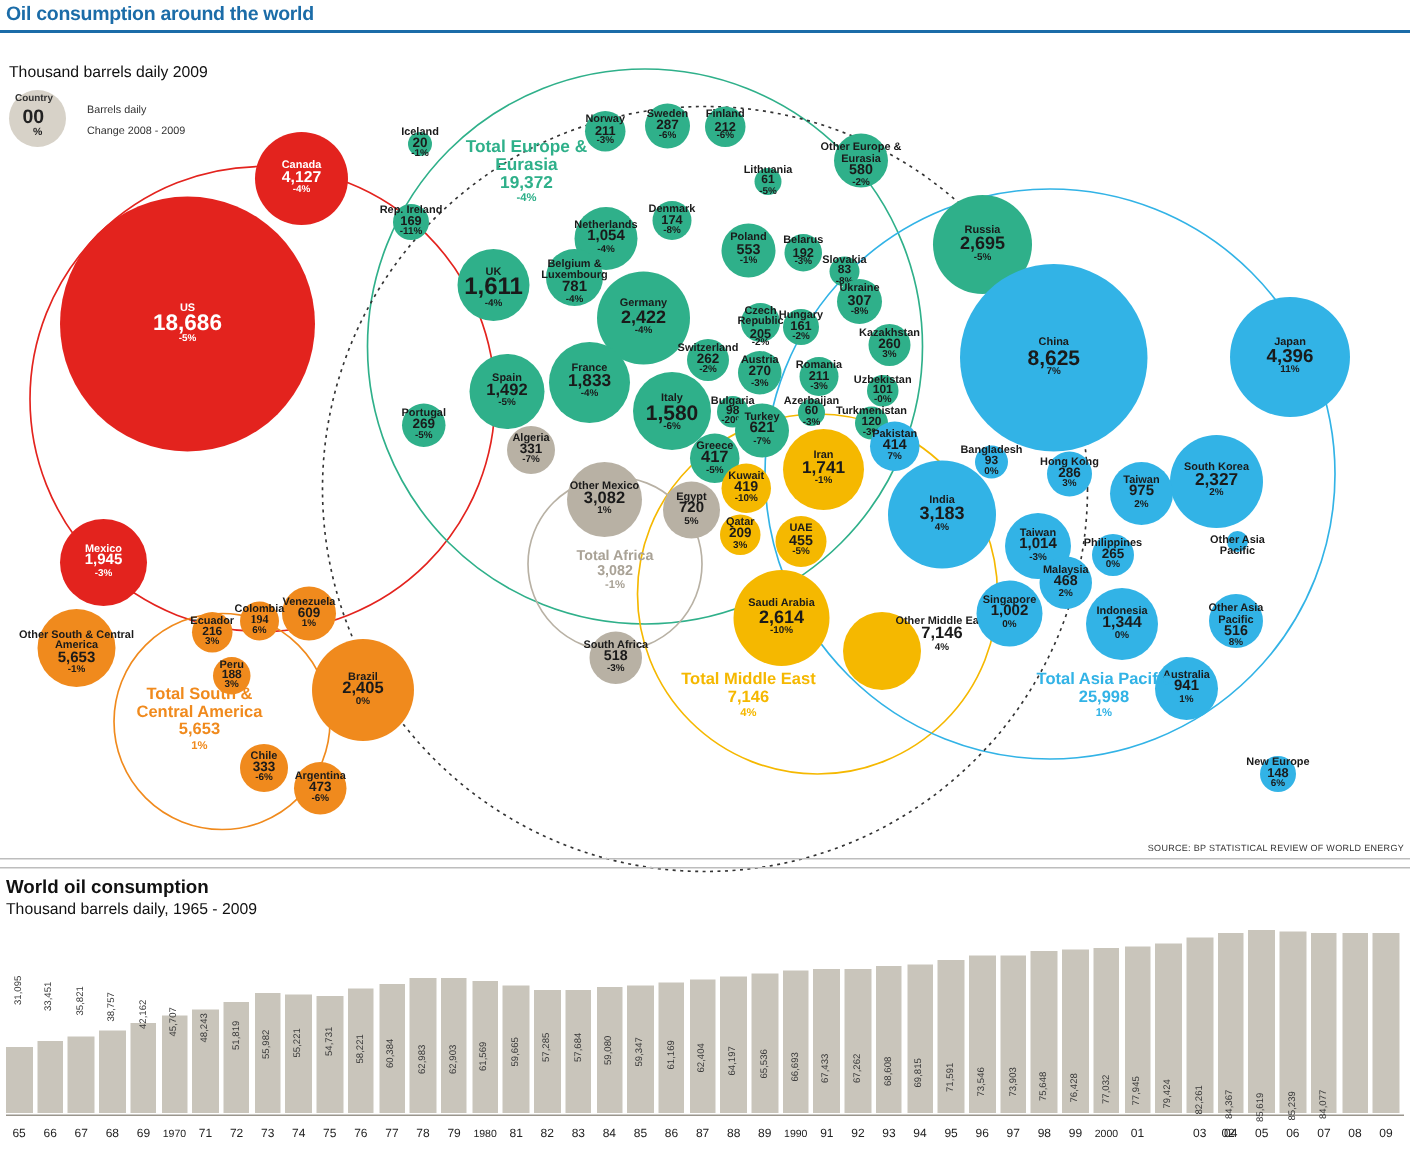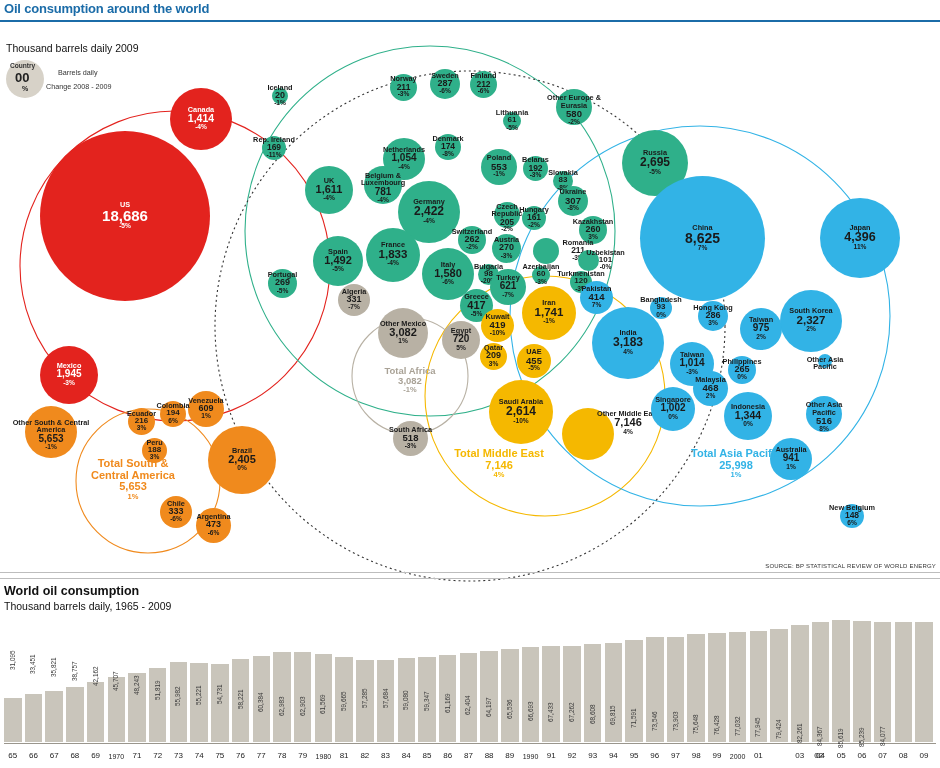--- a/index.html
+++ b/index.html
@@ -39,21 +39,21 @@
   .totlbl .tn{display:block;}
   .totlbl .tv{display:block;}
   .totlbl .tc{display:block;font-size:7.5px;}
 
   .keybox{position:absolute;left:6px;top:56px;width:240px;height:40px;}
   .key-circle{position:absolute;left:0;top:4px;width:38px;height:38px;border-radius:50%;background:#d7d2c8;}
   .key-country{position:absolute;left:4px;top:6px;font-size:6.6px;font-weight:bold;color:#333;}
   .key-00{position:absolute;left:9px;top:14px;font-size:13px;font-weight:bold;color:#222;}
   .key-pct{position:absolute;left:16px;top:29px;font-size:7px;font-weight:bold;color:#222;}
   .key-l1{position:absolute;left:52px;top:12px;font-size:7.2px;color:#333;}
-  .key-l2{position:absolute;left:40px;top:26px;font-size:7.2px;color:#333;text-align:right;}
+  .key-l2{position:absolute;left:52px;top:26px;font-size:7.2px;color:#333;text-align:right;}
 
   .source{position:absolute;right:4px;top:563px;font-size:6px;color:#333;letter-spacing:0.2px;}
   .rule-top{position:absolute;left:0;top:572px;width:940px;border-top:1px solid #bdbdbd;}
   .rule-bot{position:absolute;left:0;top:578px;width:940px;border-top:1px solid #bdbdbd;}
 
   .b-title{position:absolute;left:4px;top:584px;font-size:12.5px;font-weight:bold;color:#111;}
   .b-sub{position:absolute;left:4px;top:600px;font-size:10.5px;color:#111;}
 
   #barchart{position:absolute;left:4px;top:612px;width:932px;height:148px;}
   .bar{position:absolute;bottom:18px;background:#c9c5bb;}
@@ -93,21 +93,21 @@
   <div id="bubbles">
       <div class="bub" style="left: 40px; top: 105px; width: 170px; height: 170px; background: rgb(227, 35, 30);"></div>
       <div class="lbl t-white" style="width: 196px; left: 27px; top: 174.5px;">
         <span class="nm">US</span>
         <span class="vl" style="font-size: 15px;">18,686</span>
         <span class="ch">-5%</span>
       </div>
       <div class="bub" style="left: 170px; top: 62px; width: 62px; height: 62px; background: rgb(227, 35, 30);"></div>
       <div class="lbl t-white" style="width: 88px; left: 157px; top: 79.75px;">
         <span class="nm">Canada</span>
-        <span class="vl" style="font-size: 10.5px;">1,414</span>
+        <span class="vl" style="font-size: 10.5px;">4,127</span>
         <span class="ch">-4%</span>
       </div>
       <div class="bub" style="left: 40px; top: 320px; width: 58px; height: 58px; background: rgb(227, 35, 30);"></div>
       <div class="lbl t-white" style="width: 84px; left: 27px; top: 336px;">
         <span class="nm">Mexico</span>
         <span class="vl" style="font-size: 10px;">1,945</span>
         <span class="ch">-3%</span>
       </div>
       <div class="bub" style="left: 208px; top: 400px; width: 68px; height: 68px; background: rgb(240, 138, 29);"></div>
       <div class="lbl t-dark" style="width: 94px; left: 195px; top: 420.5px;">
@@ -117,21 +117,21 @@
       </div>
       <div class="bub" style="left: 188px; top: 365px; width: 36px; height: 36px; background: rgb(240, 138, 29);"></div>
       <div class="lbl t-dark" style="width: 62px; left: 175px; top: 370.5px;">
         <span class="nm">Venezuela</span>
         <span class="vl" style="font-size: 9px;">609</span>
         <span class="ch">1%</span>
       </div>
       <div class="bub" style="left: 160px; top: 375px; width: 26px; height: 26px; background: rgb(240, 138, 29);"></div>
       <div class="lbl t-dark" style="width: 52px; left: 147px; top: 376px;">
         <span class="nm">Colombia</span>
-        <span class="vl" style="font-size: 8px;">194</span>
+        <span class="vl" style="font-size: 8px; font-family: Liberation Serif, serif;">194</span>
         <span class="ch">6%</span>
       </div>
       <div class="bub" style="left: 128px; top: 382px; width: 27px; height: 27px; background: rgb(240, 138, 29);"></div>
       <div class="lbl t-dark" style="width: 53px; left: 115px; top: 383.5px;">
         <span class="nm">Ecuador</span>
         <span class="vl" style="font-size: 8px;">216</span>
         <span class="ch">3%</span>
       </div>
       <div class="bub" style="left: 142px; top: 412px; width: 25px; height: 25px; background: rgb(240, 138, 29);"></div>
       <div class="lbl t-dark" style="width: 52px; left: 128.5px; top: 412.5px;">
@@ -183,21 +183,21 @@
       </div>
       <div class="bub" style="left: 262px; top: 110px; width: 24px; height: 24px; background: rgb(47, 176, 138);"></div>
       <div class="lbl t-dark" style="width: 52px; left: 248px; top: 109.75px;">
         <span class="nm">Rep. Ireland</span>
         <span class="vl" style="font-size: 8.5px;">169</span>
         <span class="ch">-11%</span>
       </div>
       <div class="bub" style="left: 305px; top: 140px; width: 48px; height: 48px; background: rgb(47, 176, 138);"></div>
       <div class="lbl t-dark" style="width: 74px; left: 292px; top: 150.5px;">
         <span class="nm">UK</span>
-        <span class="vl" style="font-size: 11px;">1,611</span>
+        <span class="vl" style="font-size: 16px;">1,611</span>
         <span class="ch">-4%</span>
       </div>
       <div class="bub" style="left: 383px; top: 112px; width: 42px; height: 42px; background: rgb(47, 176, 138);"></div>
       <div class="lbl t-dark" style="width: 68px; left: 370px; top: 120px;">
         <span class="nm">Netherlands</span>
         <span class="vl" style="font-size: 10px;">1,054</span>
         <span class="ch">-4%</span>
       </div>
       <div class="bub" style="left: 435px; top: 108px; width: 26px; height: 26px; background: rgb(47, 176, 138);"></div>
       <div class="lbl t-dark" style="width: 52px; left: 422px; top: 108.75px;">
@@ -259,27 +259,27 @@
         <span class="vl" style="font-size: 8.5px;">161</span>
         <span class="ch">-2%</span>
       </div>
       <div class="bub" style="left: 579px; top: 190px; width: 28px; height: 28px; background: rgb(47, 176, 138);"></div>
       <div class="lbl t-dark" style="width: 54px; left: 566px; top: 191.5px;">
         <span class="nm">Kazakhstan</span>
         <span class="vl" style="font-size: 9px;">260</span>
         <span class="ch">3%</span>
       </div>
       <div class="bub" style="left: 533px; top: 212px; width: 26px; height: 26px; background: rgb(47, 176, 138);"></div>
-      <div class="lbl t-dark" style="width: 52px; left: 520px; top: 212.75px; padding-left: 32px;">
+      <div class="lbl t-dark" style="width: 52px; left: 520px; top: 212.75px;">
         <span class="nm">Romania</span>
         <span class="vl" style="font-size: 8.5px;">211</span>
         <span class="ch">-3%</span>
       </div>
       <div class="bub" style="left: 578px; top: 224px; width: 21px; height: 21px; background: rgb(47, 176, 138);"></div>
-      <div class="lbl t-dark" style="width: 52px; left: 562.5px; top: 222.5px; margin-left: 17px;">
+      <div class="lbl t-dark" style="width: 52px; left: 562.5px; top: 222.5px;">
         <span class="nm">Uzbekistan</span>
         <span class="vl" style="font-size: 8px;">101</span>
         <span class="ch">-0%</span>
       </div>
       <div class="bub" style="left: 622px; top: 104px; width: 66px; height: 66px; background: rgb(47, 176, 138);"></div>
       <div class="lbl t-dark" style="width: 92px; left: 609px; top: 123px;">
         <span class="nm">Russia</span>
         <span class="vl" style="font-size: 12px;">2,695</span>
         <span class="ch">-5%</span>
       </div>
@@ -309,21 +309,21 @@
       </div>
       <div class="bub" style="left: 313px; top: 210px; width: 50px; height: 50px; background: rgb(47, 176, 138);"></div>
       <div class="lbl t-dark" style="width: 76px; left: 300px; top: 221.5px;">
         <span class="nm">Spain</span>
         <span class="vl" style="font-size: 11px;">1,492</span>
         <span class="ch">-5%</span>
       </div>
       <div class="bub" style="left: 422px; top: 222px; width: 52px; height: 52px; background: rgb(47, 176, 138);"></div>
       <div class="lbl t-dark" style="width: 78px; left: 409px; top: 234.5px;">
         <span class="nm">Italy</span>
-        <span class="vl" style="font-size: 11px;">1,580</span>
+        <span class="vl" style="font-size: 14px;">1,580</span>
         <span class="ch">-6%</span>
       </div>
       <div class="bub" style="left: 478px; top: 238px; width: 21px; height: 21px; background: rgb(47, 176, 138);"></div>
       <div class="lbl t-dark" style="width: 52px; left: 462.5px; top: 236.5px;">
         <span class="nm">Bulgaria</span>
         <span class="vl" style="font-size: 8px;">98</span>
         <span class="ch">-20%</span>
       </div>
       <div class="bub" style="left: 532px; top: 240px; width: 18px; height: 18px; background: rgb(47, 176, 138);"></div>
       <div class="lbl t-dark" style="width: 52px; left: 515px; top: 237px;">
@@ -504,30 +504,35 @@
         <span class="ch">8%</span>
       </div>
       <div class="bub" style="left: 770px; top: 412px; width: 42px; height: 42px; background: rgb(50, 179, 230);"></div>
       <div class="lbl t-dark" style="width: 68px; left: 757px; top: 420px;">
         <span class="nm">Australia</span>
         <span class="vl" style="font-size: 10px;">941</span>
         <span class="ch">1%</span>
       </div>
       <div class="bub" style="left: 840px; top: 478px; width: 24px; height: 24px; background: rgb(50, 179, 230);"></div>
       <div class="lbl t-dark" style="width: 52px; left: 826px; top: 477.75px;">
-        <span class="nm">New Belgium</span>
+        <span class="nm">New Europe</span>
         <span class="vl" style="font-size: 8.5px;">148</span>
         <span class="ch">6%</span>
       </div>
     </div>
 
   <div class="totlbl" style="left:78px;top:432px;width:110px;color:#f08a1d;font-size:11px;">
     <span class="tn">Total South &amp; Central America</span>
     <span class="tv">5,653</span>
     <span class="tc">1%</span>
+  </div>
+  <div class="totlbl" style="left:295px;top:66px;width:112px;color:#2fb08a;font-size:11.5px;">
+    <span class="tn">Total Europe &amp; Eurasia</span>
+    <span class="tv">19,372</span>
+    <span class="tc">-4%</span>
   </div>
   <div class="totlbl" style="left:452px;top:422px;width:94px;color:#f5b800;font-size:11px;">
     <span class="tn">Total Middle East</span>
     <span class="tv">7,146</span>
     <span class="tc">4%</span>
   </div>
   <div class="totlbl" style="left:368px;top:340px;width:84px;color:#a9a296;font-size:9.5px;">
     <span class="tn">Total Africa</span>
     <span class="tv">3,082</span>
     <span class="tc">-1%</span>

